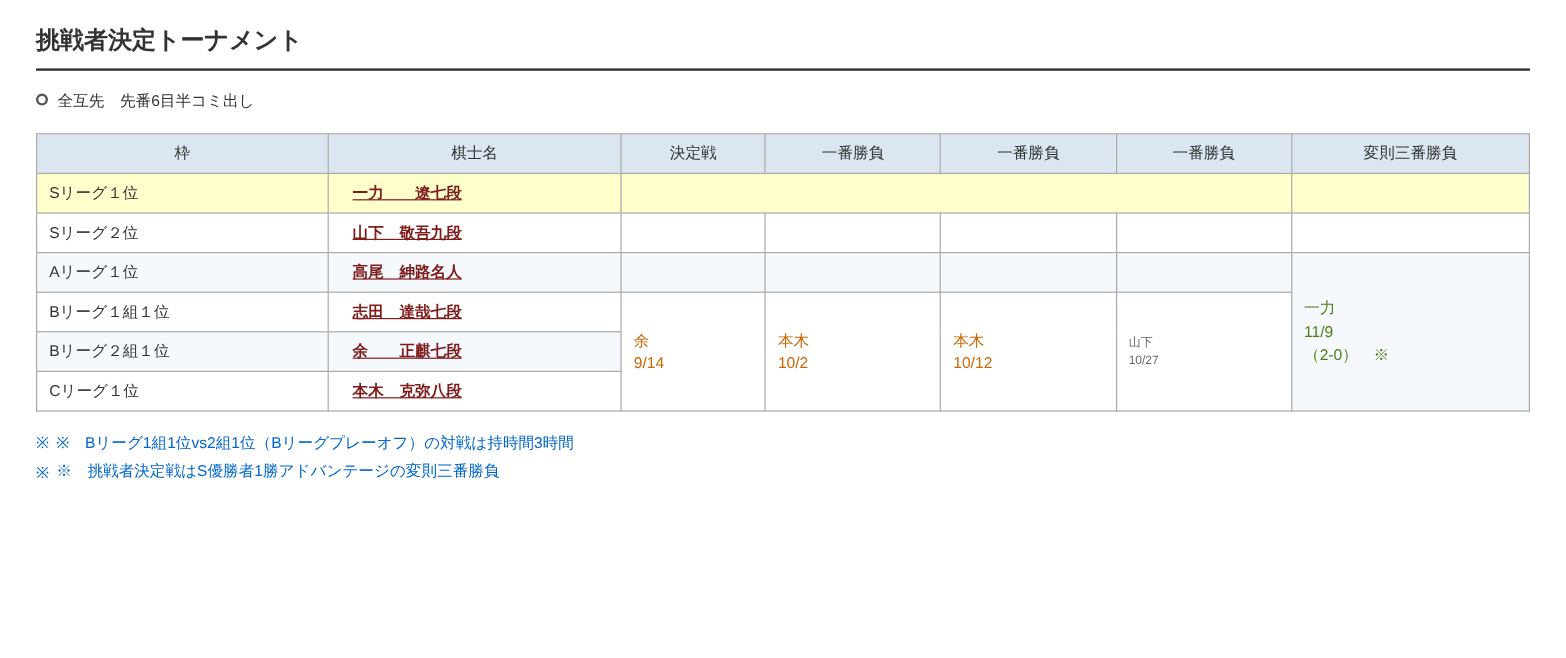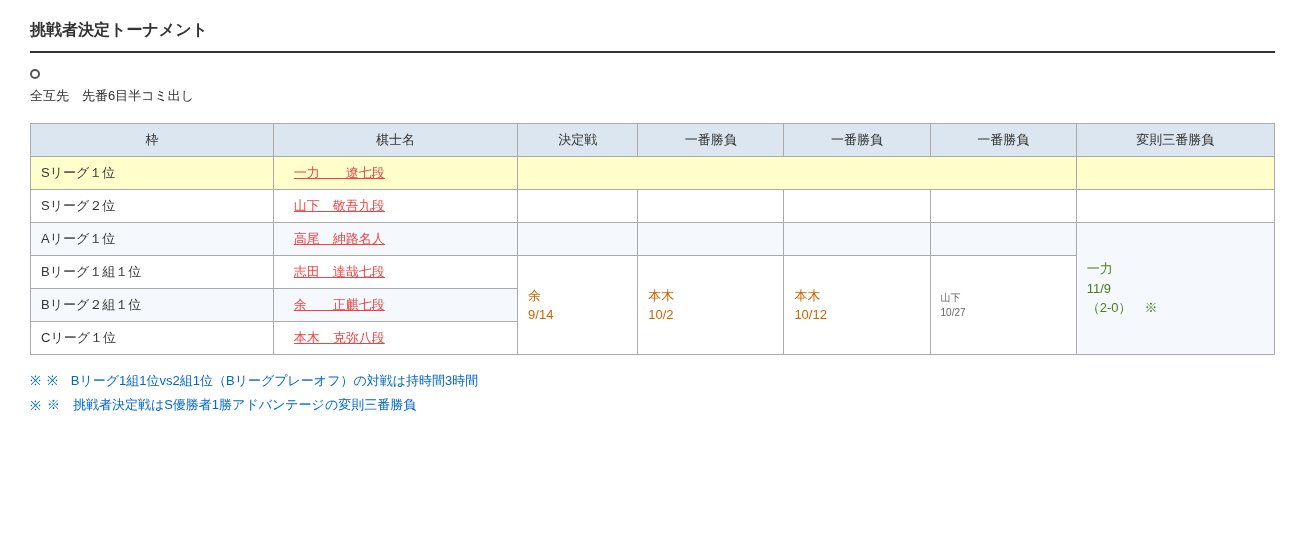--- a/index.html
+++ b/index.html
@@ -4,36 +4,35 @@
   <style>
     * { box-sizing: border-box; margin: 0; padding: 0; }
     body {
       font-family: "Meiryo", "MS PGothic", sans-serif;
       font-size: 13px;
       color: #333;
       background: #fff;
       padding: 20px 30px;
     }
     h1 {
-      font-size: 16px;
+      font-size: 20px;
       font-weight: bold;
       padding-bottom: 10px;
       border-bottom: 2px solid #333;
       margin-bottom: 16px;
     }
     .rules {
       list-style: none;
       margin-bottom: 18px;
     }
     .rules li {
       margin-bottom: 8px;
       display: flex;
       align-items: baseline;
       gap: 8px;
-      flex-direction: column;
     }
     .bullet {
       display: inline-block;
       width: 10px;
       height: 10px;
       border-radius: 50%;
       border: 2px solid #555;
       flex-shrink: 0;
     }
     .rule-text {
@@ -66,23 +65,24 @@
     .row-highlight {
       background-color: #ffffcc;
     }
     .row-normal {
       background-color: #fff;
     }
     .row-alt {
       background-color: #f5f8fc;
     }
     .player-link {
-      color: #ef4444;
+      color: #7f1d1d;
       text-decoration: underline;
       cursor: pointer;
+      font-weight: bold;
     }
     .cell-left {
       text-align: left;
       padding-left: 20px;
     }
     .match-info {
       color: #cc6600;
       font-size: 13px;
       line-height: 1.5;
     }

